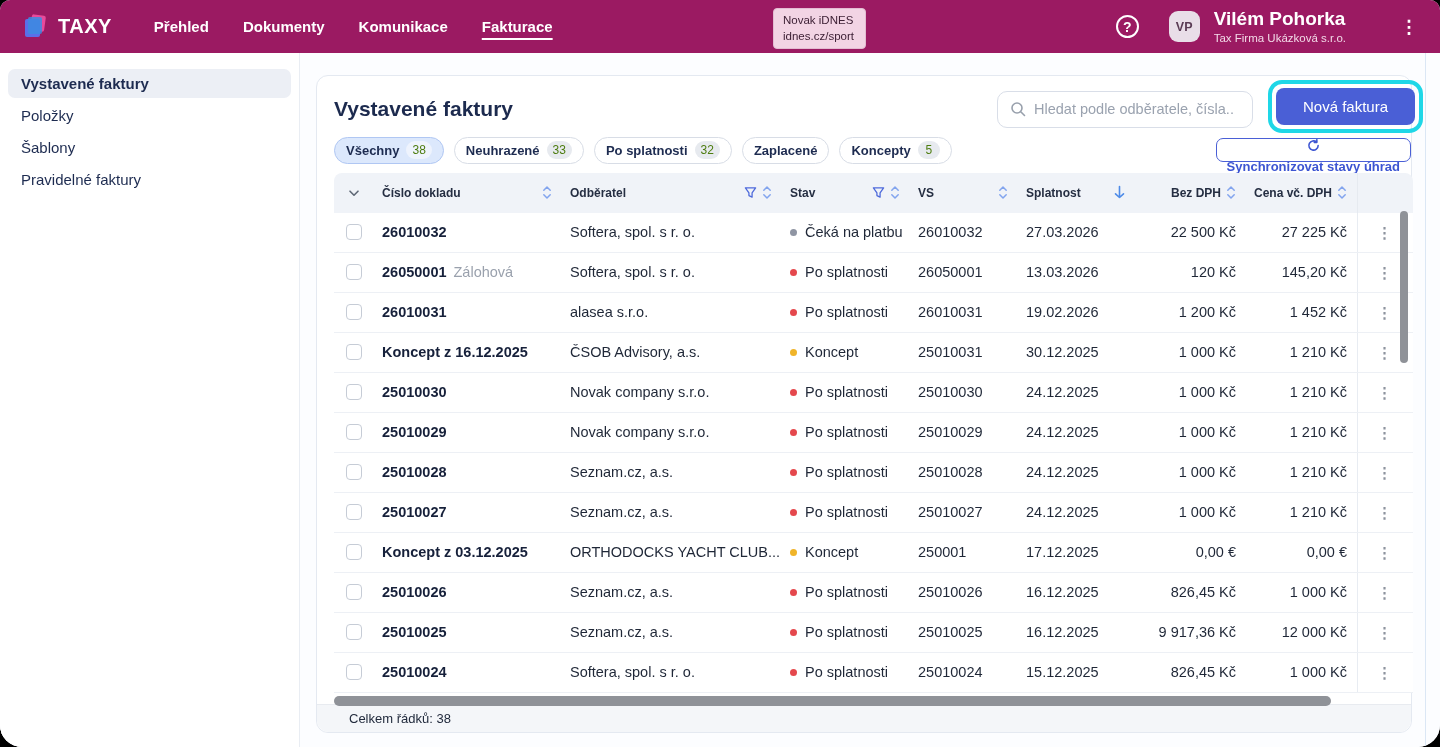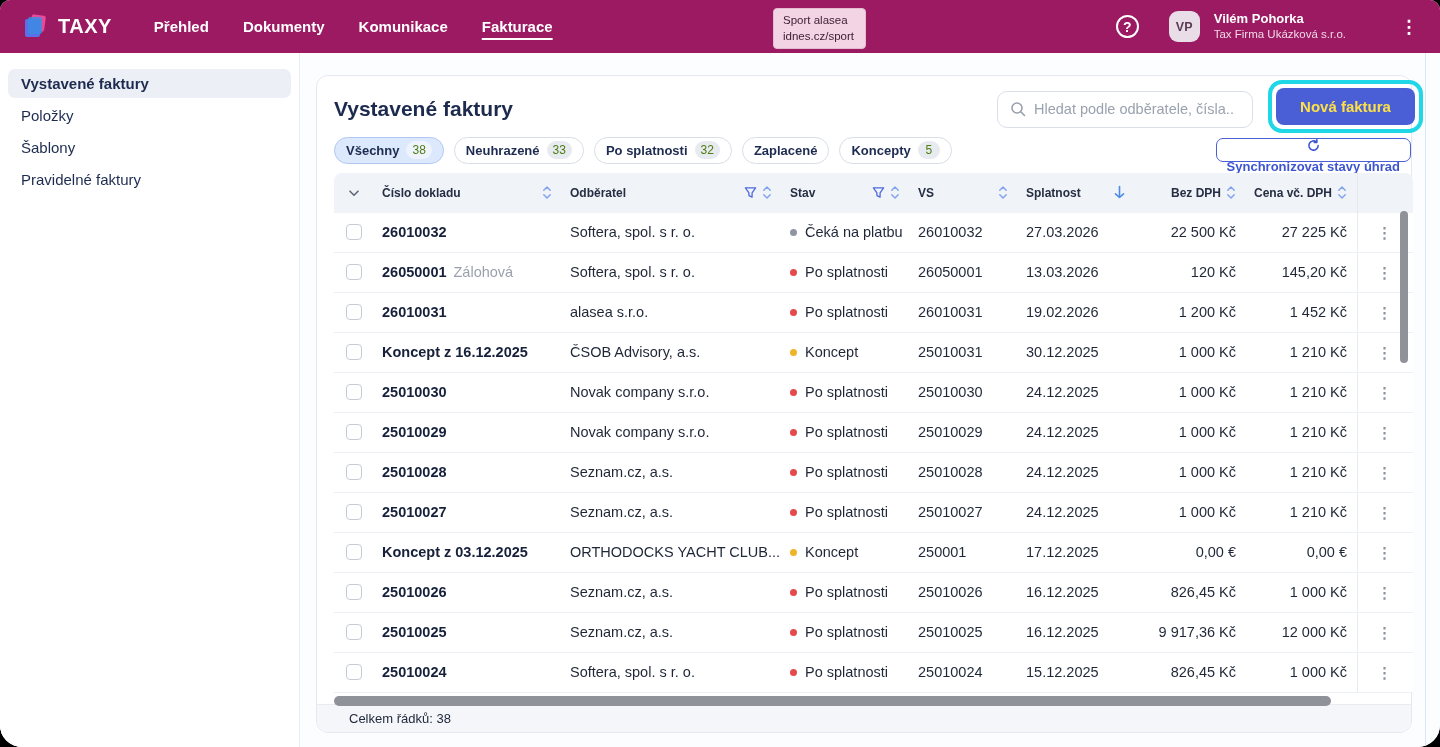--- a/index.html
+++ b/index.html
@@ -12,41 +12,41 @@
   .brand-name { color:#fff; font-size:20px; font-weight:800; letter-spacing:.5px; }
   .nav-menu { display:flex; gap:34px; margin-left:42px; }
   .nav-item { color:#fff; font-size:15px; font-weight:700; cursor:pointer; padding:4px 0; }
   .nav-item.active { text-decoration:underline; text-underline-offset:6px; text-decoration-thickness:2px; }
   .workspace-badge { position:absolute; left:773px; top:8px; width:93px; background:#F2D4E4; border:1px solid #e3bcd2; border-radius:4px; padding:4px 9px; line-height:1.35; }
   .workspace-badge span { display:block; color:#3E2136; font-size:11.5px; }
   .nav-right { margin-left:auto; display:flex; align-items:center; gap:14px; }
   .help-icon { width:23px; height:23px; border:2px solid #fff; border-radius:50%; color:#fff; font-size:14px; font-weight:700; display:flex; align-items:center; justify-content:center; cursor:pointer; margin-right:16px; }
   .avatar { width:31px; height:31px; background:#E9DEE8; border-radius:9px; color:#5B3C55; font-size:12.5px; font-weight:700; display:flex; align-items:center; justify-content:center; }
   .user-text { line-height:1.25; margin-right:40px; }
-  .user-name { color:#fff; font-size:13px; font-weight:700; }
+  .user-name { color:#fff; font-size:19px; font-weight:700; }
   .user-company { color:#F2D9E7; font-size:11.5px; }
   .nav-kebab { color:#fff; font-size:18px; font-weight:700; cursor:pointer; letter-spacing:0; }
 
   
   .body-row { display:flex; height:694px; background:#fcfdff; }
   .sidebar { width:301px; background:#fff; border-right:1px solid #e9edf3; padding:16px 8px 0 8px; }
   .side-item { font-size:15px; color:#1D2B50; padding:6px 13px; border-radius:7px; margin-bottom:3px; cursor:pointer; }
   .side-item.active { background:#ECEFF5; font-weight:700; }
   .main { flex:1; position:relative; }
   .edge-line { position:absolute; right:14px; top:0; bottom:0; width:1px; background:#dbe7f5; }
 
   
   .card { position:relative; margin:22px 28px 0 16px; width:1096px; height:658px; background:#fff; border:1px solid #e4e9f1; border-radius:12px; display:flex; flex-direction:column; }
   .card-head { position:relative; display:flex; align-items:center; height:62px; padding:14px 158px 0 17px; }
   .page-title { color:#1C2A4E; font-size:21px; font-weight:800; flex:1; }
   .search-box { display:flex; align-items:center; gap:8px; width:256px; height:37px; border:1px solid #d9dee8; border-radius:10px; padding:0 12px; background:#fff; }
   .search-box input { border:none; outline:none; flex:1; font-size:14.5px; color:#333; font-family:"Liberation Sans",sans-serif; background:transparent; }
   .search-box input::placeholder { color:#9aa2af; }
   .highlight-ring { position:absolute; top:4px; right:-12px; border:4px solid #1FD7E7; border-radius:14px; padding:4px; background:transparent; }
-  .new-invoice-btn { width:139px; height:37px; background:#4A5FD6; color:#fde047; border:none; border-radius:8px; font-size:15px; font-weight:700; cursor:pointer; font-family:"Liberation Sans",sans-serif; }
+  .new-invoice-btn { width:139px; height:37px; background:#4A5FD6; color:#ffffff; border:none; border-radius:8px; font-size:15px; font-weight:400; cursor:pointer; font-family:"Liberation Sans",sans-serif; }
   .filters-row { display:flex; align-items:center; padding:8px 0 0 17px; }
   .chips { display:flex; gap:10px; }
   .chip { display:flex; align-items:center; gap:7px; height:27px; padding:0 11px; border:1px solid #d8dde6; border-radius:14px; background:#fff; font-size:13px; font-weight:700; color:#1D2B50; cursor:pointer; }
   .chip.active { background:#DCE8FC; border-color:#b0c7f3; }
   .chip .count { min-width:22px; height:18px; padding:0 6px; border-radius:9px; background:#e7eaef; font-size:12px; font-weight:400; color:#4d7c0f; display:flex; align-items:center; justify-content:center; }
   .chip.active .count { background:#eef3fd; }
   .sync-btn { margin-left:auto; display:flex; align-items:center; gap:7px; height:24px; padding:0 10px; border:1px solid #4A5FD6; border-radius:7px; background:#fff; color:#3D55D2; font-size:13px; font-weight:700; cursor:pointer; font-family:"Liberation Sans",sans-serif;flex-direction:column; }
 
   
   .table { margin:9px 0 0 17px; width:1079px; }
@@ -96,21 +96,21 @@
       </span>
       <span class="brand-name">TAXY</span>
     </div>
     <nav class="nav-menu" id="nav-menu">
         <span class="nav-item">Přehled</span>
         <span class="nav-item">Dokumenty</span>
         <span class="nav-item">Komunikace</span>
         <span class="nav-item active">Fakturace</span>
       </nav>
     <div class="workspace-badge">
-      <span>Sport alasea</span>
+      <span>Novak iDNES</span>
       <span>idnes.cz/sport</span>
     </div>
     <div class="nav-right">
       <div class="help-icon">?</div>
       <div class="avatar">VP</div>
       <div class="user-text">
         <div class="user-name">Vilém Pohorka</div>
         <div class="user-company">Tax Firma Ukázková s.r.o.</div>
       </div>
       <div class="nav-kebab">⋮</div>

